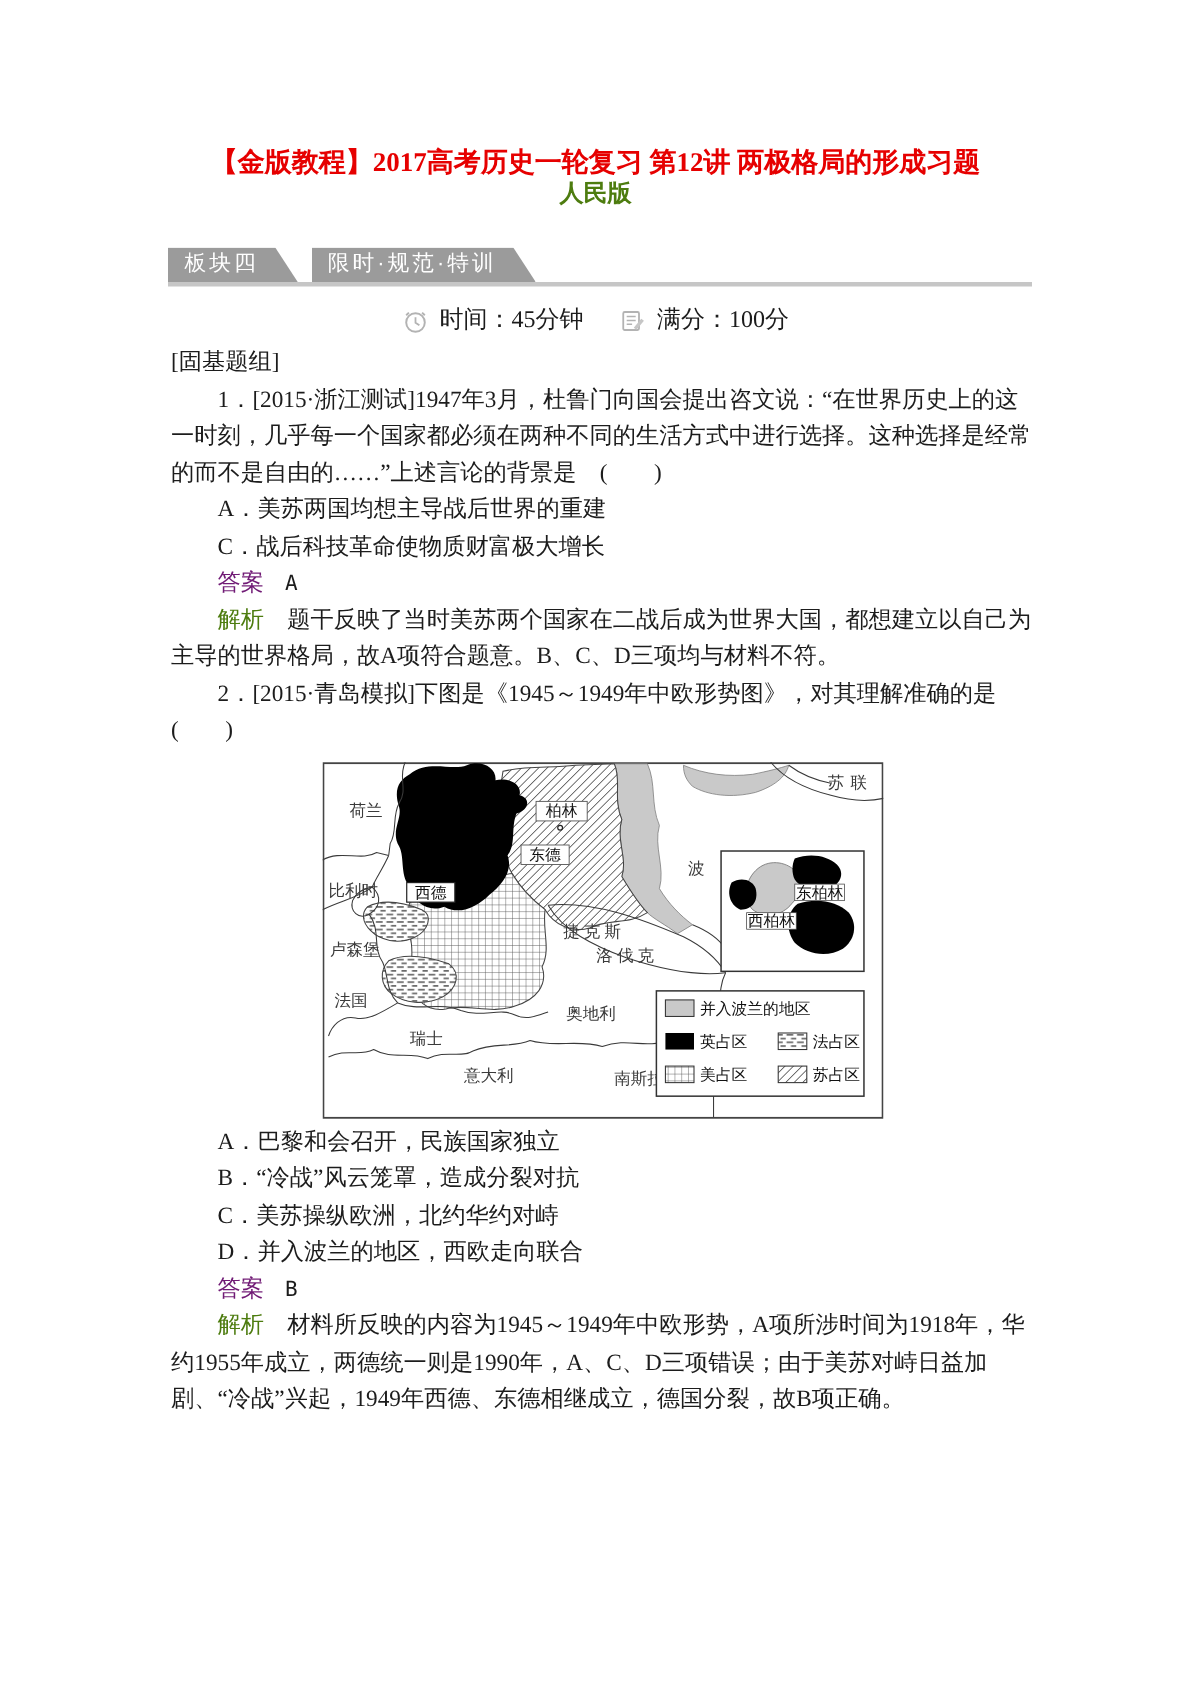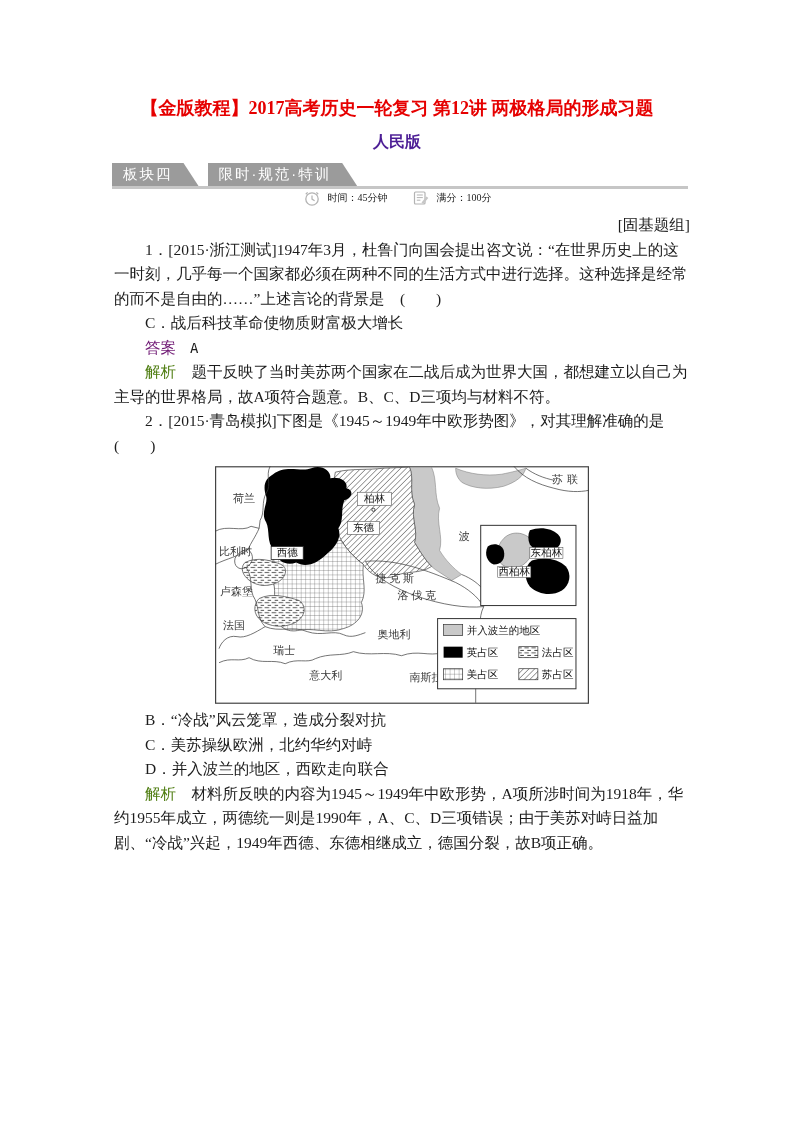--- a/index.html
+++ b/index.html
@@ -5,42 +5,42 @@
   html,body{margin:0;padding:0;background:#ffffff;}
   .page{
     width:794px;height:1022px;position:relative;background:#fff;overflow:hidden;
     font-family:"Liberation Serif","DejaVu Serif",serif;color:#1c1c1c;
   }
   .doc-title{
     padding-top:96px;margin:0 60px;text-align:center;
     font-size:18px;font-weight:bold;color:#e60000;line-height:24px;
   }
   .doc-subtitle{
-    margin-top:12px;text-align:center;font-size:16px;font-weight:bold;color:#4c1d95;line-height:20px;
+    margin-top:0;text-align:center;font-size:16px;font-weight:bold;color:#4d7c0f;line-height:20px;
   }
   .banner{
-    margin:11px 106px 0 112px;display:flex;gap:9px;align-items:flex-end;
+    margin:25px 106px 0 112px;display:flex;gap:9px;align-items:flex-end;
     border-bottom:3px solid #c6c6c6;
   }
   .tab{
     background:#9b9b9b;color:#fff;font-size:14.5px;line-height:23px;
     padding:0 26px 0 11px;letter-spacing:2px;
     clip-path:polygon(0 0,calc(100% - 15px) 0,100% 100%,0 100%);
     font-family:"Liberation Sans","DejaVu Sans",sans-serif;
   }
   .meta{
-    display:flex;justify-content:center;align-items:center;font-size:10px;
+    display:flex;justify-content:center;align-items:center;margin-top:12px;font-size:16px;
   }
   .meta .grp{display:flex;align-items:center;gap:7px;}
   .meta .grp + .grp{margin-left:24px;}
   .meta svg{display:block;}
   .content{padding:6px 104px 0 114px;font-size:15.5px;line-height:24.5px;}
   .content p{margin:0;}
   .indent{text-indent:2em;}
-  .center{text-align:right;}
+  .center{text-align:left;}
   .opt{padding-left:2em;}
   .lbl-red{color:#701a75;}
   .lbl-blue{color:#4d7c0f;}
   .val{margin-left:1em;}
   .ans-letter{font-family:"DejaVu Sans Mono","Liberation Mono",monospace;font-size:14px;}
   .map-fig{width:374px;margin:8px auto 4px;}
   .map-fig svg{display:block;}
   .map-label{font-size:11px;fill:#3a3a3a;}
   .map-label-sp{font-size:11px;fill:#3a3a3a;letter-spacing:4px;}
   .legend-label{font-size:10.5px;fill:#111;}
@@ -79,20 +79,21 @@
       </svg>
       <span>满分：100分</span>
     </span>
   </div>
 
   <div class="content">
 
     <p class="center">[固基题组]</p>
 
     <p class="indent">1．[2015·浙江测试]1947年3月，杜鲁门向国会提出咨文说：“在世界历史上的这一时刻，几乎每一个国家都必须在两种不同的生活方式中进行选择。这种选择是经常的而不是自由的……”上述言论的背景是　(　　)</p>
+    <p class="opt">A．美苏两国均想主导战后世界的重建</p>
     <p class="opt">C．战后科技革命使物质财富极大增长</p>
     <p class="indent"><span class="lbl-red">答案</span><span class="val ans-letter">A</span></p>
     <p class="indent"><span class="lbl-blue">解析</span><span class="val">题干反映了当时美苏两个国家在二战后成为世界大国，都想建立以自己为主导的世界格局，故A项符合题意。B、C、D三项均与材料不符。</span></p>
 
     <p class="indent">2．[2015·青岛模拟]下图是《1945～1949年中欧形势图》，对其理解准确的是(　　)</p>
 
     <div class="map-fig">
       <svg viewBox="0 0 373 237" width="374" height="238">
         <defs>
           <pattern id="gridPat" width="4.5" height="4.5" patternUnits="userSpaceOnUse">
@@ -188,22 +189,24 @@
           <rect x="303" y="180" width="19" height="11" fill="url(#dashPat)" stroke="#333" stroke-width="0.7"></rect>
           <text class="legend-label" x="326" y="189.5">法占区</text>
           <rect x="228" y="202" width="19" height="11" fill="url(#gridPat)" stroke="#333" stroke-width="0.7"></rect>
           <text class="legend-label" x="251" y="211.5">美占区</text>
           <rect x="303" y="202" width="19" height="11" fill="url(#diagPat)" stroke="#333" stroke-width="0.7"></rect>
           <text class="legend-label" x="326" y="211.5">苏占区</text>
         </g>
       </svg>
     </div>
 
+    <p class="opt">A．巴黎和会召开，民族国家独立</p>
     <p class="opt">B．“冷战”风云笼罩，造成分裂对抗</p>
     <p class="opt">C．美苏操纵欧洲，北约华约对峙</p>
     <p class="opt">D．并入波兰的地区，西欧走向联合</p>
+    <p class="indent"><span class="lbl-red">答案</span><span class="val ans-letter">B</span></p>
     <p class="indent"><span class="lbl-blue">解析</span><span class="val">材料所反映的内容为1945～1949年中欧形势，A项所涉时间为1918年，华约1955年成立，两德统一则是1990年，A、C、D三项错误；由于美苏对峙日益加剧、“冷战”兴起，1949年西德、东德相继成立，德国分裂，故B项正确。</span></p>
 
   </div>
 
   <div class="page-num">1</div>
 
 </div>
 
 </body></html>

